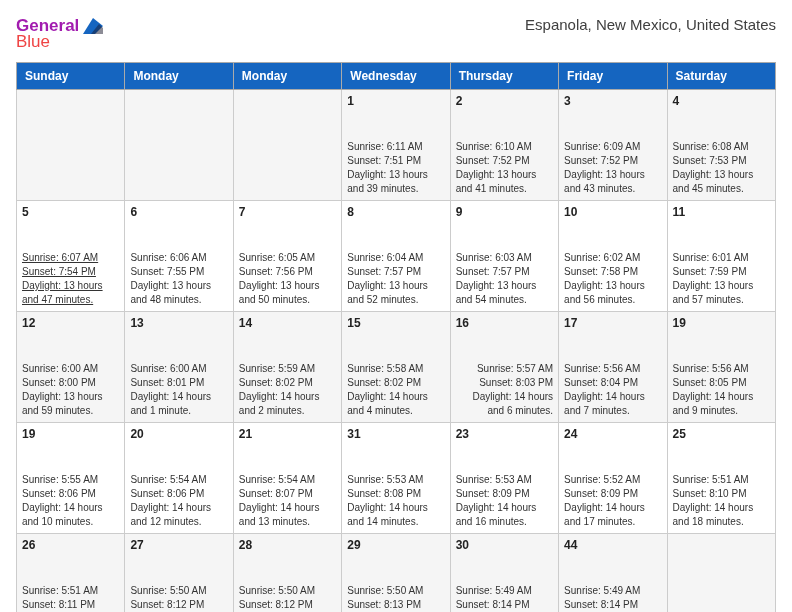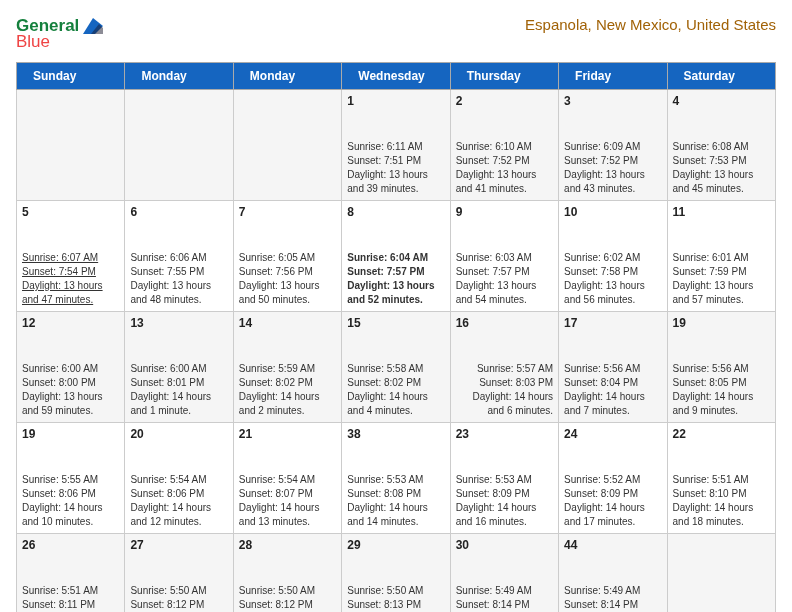--- a/index.html
+++ b/index.html
@@ -30,33 +30,33 @@
       text-align: right;
     }
     .month-title {
       font-size: 36px;
       font-weight: bold;
       color: #1a1a2e;
       line-height: 1.1;
     }
     .location {
       font-size: 15px;
-      color: #a16207;
+      color: #404040;
     }
     table {
       width: 100%;
       border-collapse: collapse;
       table-layout: fixed;
     }
     thead tr th {
       background-color: #1565c0;
       color: #fff;
       font-size: 12px;
       font-weight: bold;
-      padding: 6px 16px;
+      padding: 6px 8px;
       text-align: left;
       border: 1px solid #aaa;
     }
     tbody tr td {
       border: 1px solid #ccc;
       vertical-align: top;
       padding: 4px 5px;
       font-size: 10.5px;
       color: #222;
       height: 80px;
@@ -83,21 +83,21 @@
     .empty-cell {
       background: #f9f9f9;
     }
   </style>
 </head>
 <body>
 
 <div class="header-area">
   <div class="logo">
     <div class="logo-line">
-      <span style="font-size:17px;font-weight:bold;color:#15803d;">General</span>
+      <span style="font-size:17px;font-weight:bold;color:#a21caf;">General</span>
       <svg width="20" height="16" viewBox="0 0 20 16" style="margin-left:2px;">
         <polygon points="0,16 10,0 20,8 12,16" fill="#1565c0"></polygon>
         <polygon points="8,16 16,6 20,10 20,16" fill="#1a1a2e" opacity="0.5"></polygon>
       </svg>
     </div>
     <span style="font-size:17px;font-weight:normal;color:#ef4444;margin-top:-4px;">Blue</span>
   </div>
   <div class="title-area">
     <div class="location">Espanola, New Mexico, United States</div>
   </div>
@@ -166,21 +166,21 @@
         </td>
         <td>
           <span class="day-num">7</span>
           <div class="cell-content" style="white-space: pre-line;">Sunrise: 6:05 AM
 Sunset: 7:56 PM
 Daylight: 13 hours
 and 50 minutes.</div>
         </td>
         <td>
           <span class="day-num">8</span>
-          <div class="cell-content" style="white-space: pre-line; font-weight: bold;">Sunrise: 6:04 AM
+          <div class="cell-content" style="white-space: pre-line;">Sunrise: 6:04 AM
 Sunset: 7:57 PM
 Daylight: 13 hours
 and 52 minutes.</div>
         </td>
         <td>
           <span class="day-num">9</span>
           <div class="cell-content" style="white-space: pre-line;">Sunrise: 6:03 AM
 Sunset: 7:57 PM
 Daylight: 13 hours
 and 54 minutes.</div>
@@ -267,42 +267,42 @@
 and 12 minutes.</div>
         </td>
         <td>
           <span class="day-num">21</span>
           <div class="cell-content" style="white-space: pre-line;">Sunrise: 5:54 AM
 Sunset: 8:07 PM
 Daylight: 14 hours
 and 13 minutes.</div>
         </td>
         <td>
-          <span class="day-num">38</span>
+          <span class="day-num">31</span>
           <div class="cell-content" style="white-space: pre-line;">Sunrise: 5:53 AM
 Sunset: 8:08 PM
 Daylight: 14 hours
 and 14 minutes.</div>
         </td>
         <td>
           <span class="day-num">23</span>
           <div class="cell-content" style="white-space: pre-line;">Sunrise: 5:53 AM
 Sunset: 8:09 PM
 Daylight: 14 hours
 and 16 minutes.</div>
         </td>
         <td>
           <span class="day-num">24</span>
           <div class="cell-content" style="white-space: pre-line;">Sunrise: 5:52 AM
 Sunset: 8:09 PM
 Daylight: 14 hours
 and 17 minutes.</div>
         </td>
         <td>
-          <span class="day-num">22</span>
+          <span class="day-num">25</span>
           <div class="cell-content" style="white-space: pre-line;">Sunrise: 5:51 AM
 Sunset: 8:10 PM
 Daylight: 14 hours
 and 18 minutes.</div>
         </td>
       </tr>
       <tr>
         <td>
           <span class="day-num">26</span>
           <div class="cell-content" style="white-space: pre-line;">Sunrise: 5:51 AM

